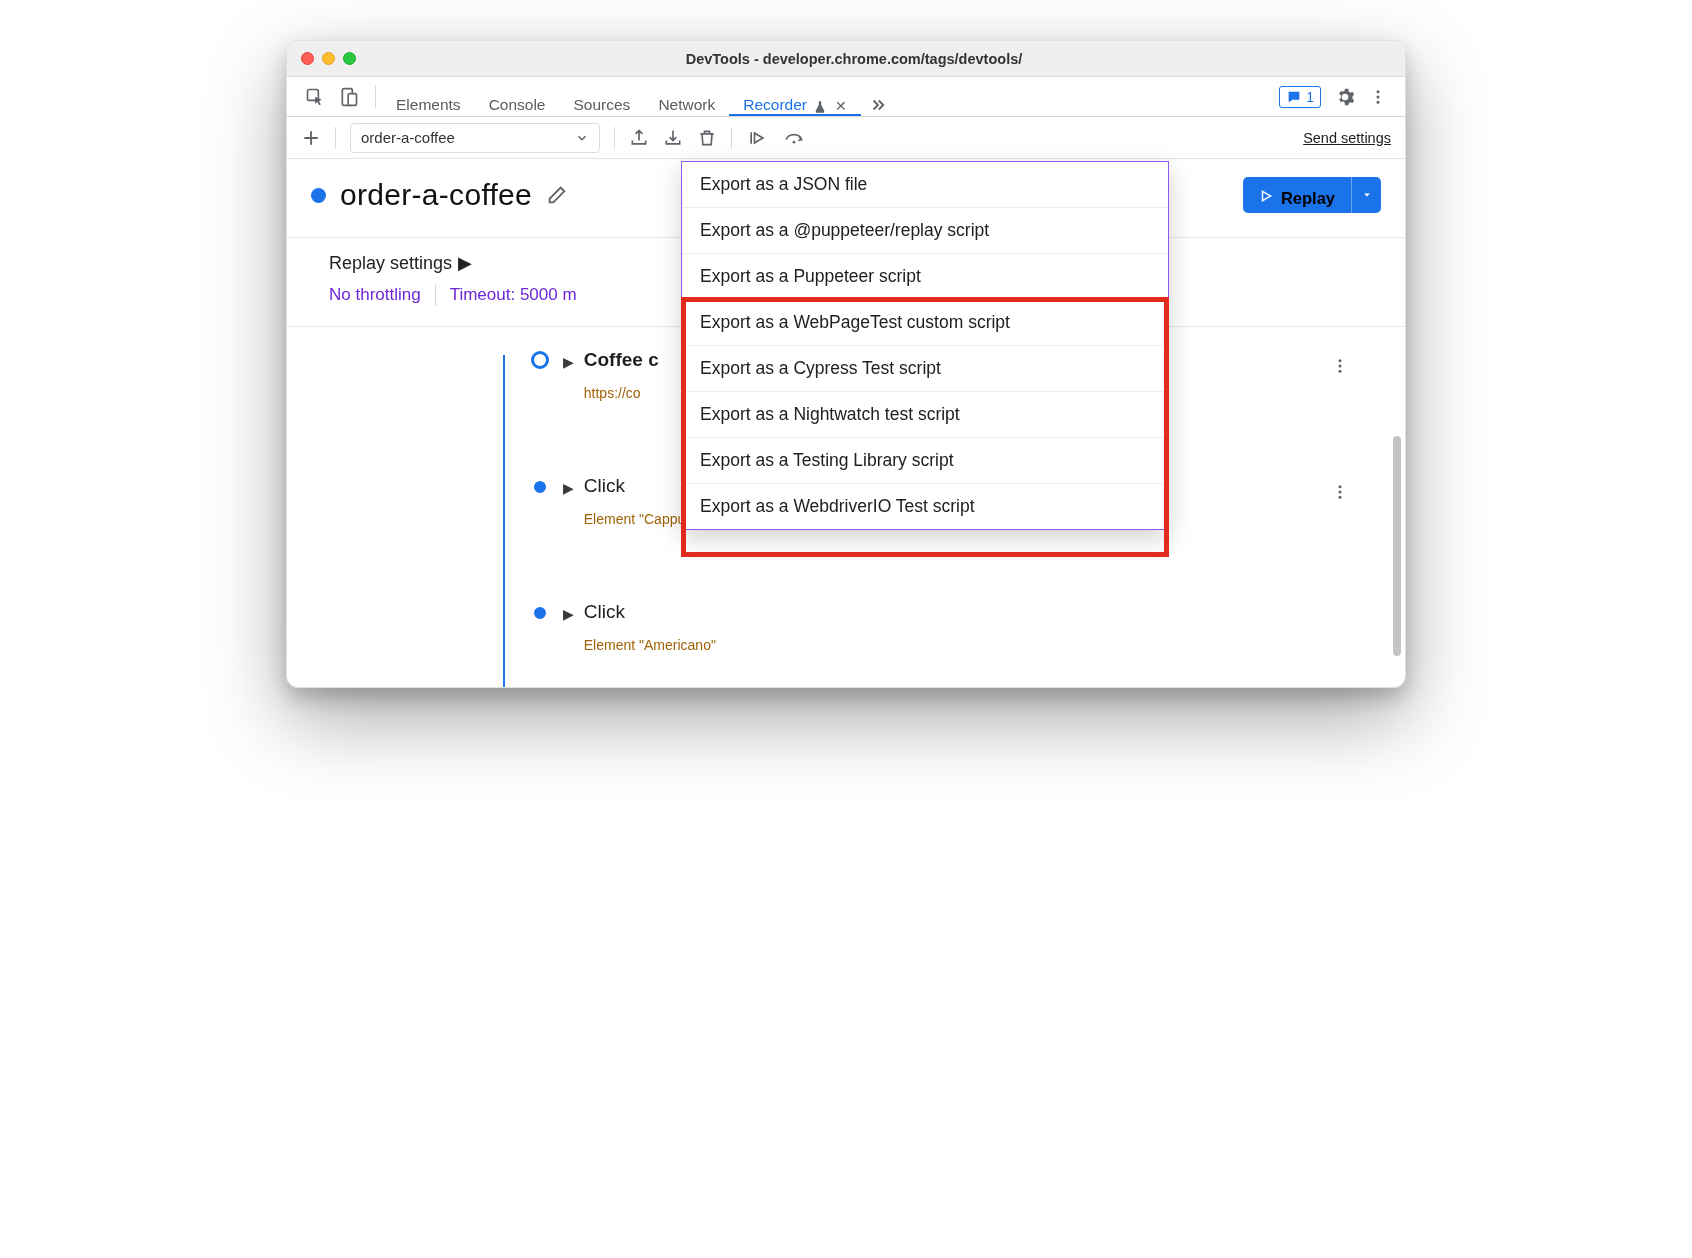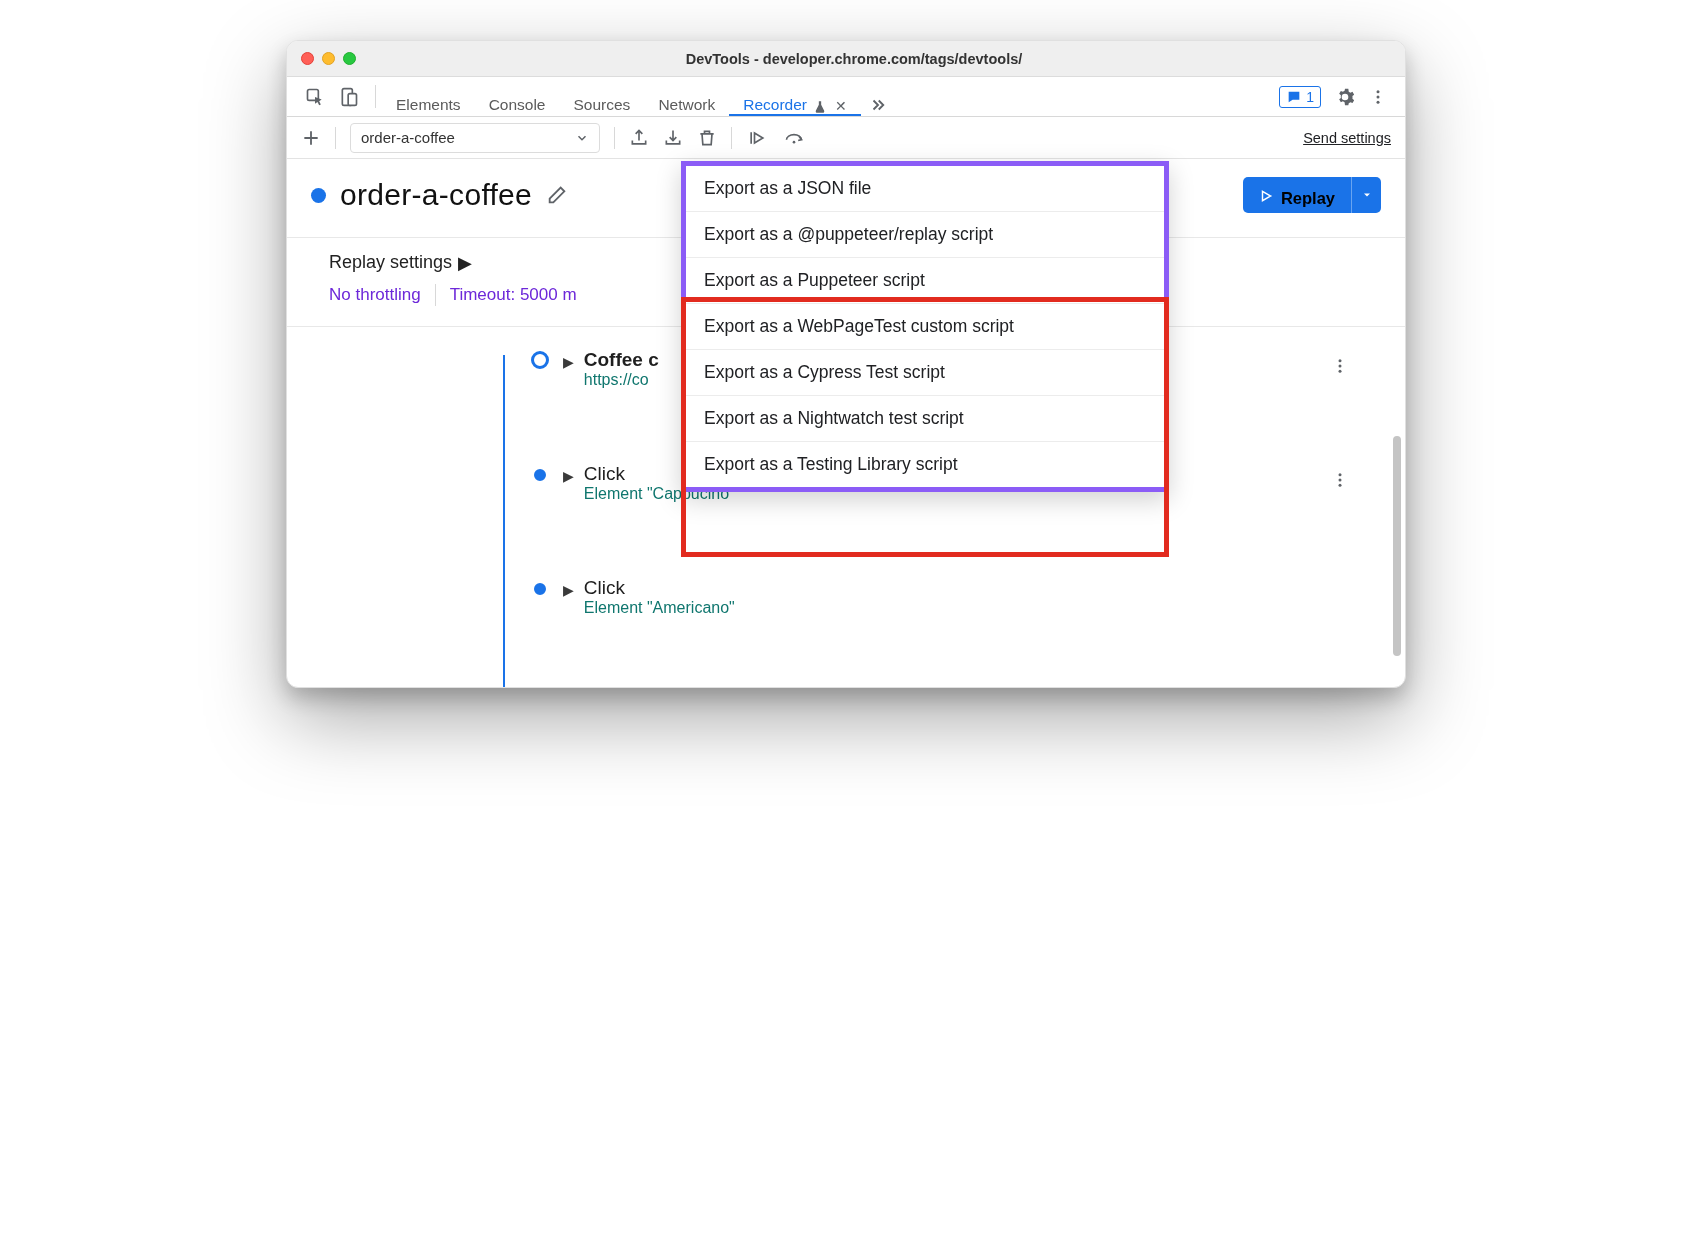--- a/index.html
+++ b/index.html
@@ -113,21 +113,21 @@
     height: 36px; width: 30px; border-radius: 0 5px 5px 0;
     display: flex; align-items: center; justify-content: center;
     border-left: 1px solid rgba(255,255,255,0.35); cursor: pointer;
   }
   
   .settingsrow {
     padding: 14px 42px 20px 42px;
     border-bottom: 1px solid #e8e8e8;
   }
   .settingsrow .head {
-    display: flex; gap: 6px;
+    display: flex; align-items: center; gap: 6px;
     font-size: 18px; color: #222; margin-bottom: 10px;
   }
   .settingsrow .vals {
     display: flex; align-items: center; gap: 14px;
     color: #6d28d9; font-size: 17px;
   }
   .settingsrow .sep { width: 1px; height: 22px; background: #d8d8d8; }
   .env-title { font-size: 18px; color:#222; }
   
   .steps-wrap { position: relative; padding: 22px 36px 36px 36px; height: 360px; overflow: hidden; }
@@ -140,32 +140,32 @@
     margin-bottom: 74px; padding-left: 240px;
   }
   .step .node {
     position: absolute; left: 208px; top: 2px;
     width: 18px; height: 18px; background: #fff;
     border: 3px solid #1a73e8; border-radius: 50%;
   }
   .step.small .node { width: 12px; height: 12px; left: 211px; top: 6px; border-width: 2px; background:#1a73e8;}
   .step .caret { color: #3a3a3a; margin-right: 10px; font-size: 14px; margin-top: 5px;}
   .step .txt .t1 { font-size: 19px; font-weight: 600; color: #1f1f1f; }
-  .step .txt .t2 { font-size: 16px; color: #0f766e; margin-top: 0;}
+  .step .txt .t2 { font-size: 14px; color: #a16207; margin-top: 14px;}
   .step .more {
     position: absolute; right: 20px; top: 8px;
     color: #5f6368; cursor: pointer;
   }
   
   .export-menu {
     position: absolute;
     left: 394px; top: 120px;
     width: 488px;
     background: #fff;
-    border: 5px solid #8b5cf6;
+    border: 1px solid #8b5cf6;
     box-shadow: 0 8px 24px rgba(0,0,0,0.18);
     z-index: 40;
   }
   .export-menu .item {
     padding: 12px 18px; font-size: 17.5px; color: #202124;
     border-bottom: 1px solid #ececec; cursor: pointer;
   }
   .export-menu .item:last-child { border-bottom: none; }
   .callout-box {
     position: absolute;
@@ -411,18 +411,19 @@
   </div>
 
   <div class="export-menu">
     <div class="item"><span>Export as a JSON file</span></div>
     <div class="item"><span>Export as a @puppeteer/replay script</span></div>
     <div class="item"><span>Export as a Puppeteer script</span></div>
     <div class="item"><span>Export as a WebPageTest custom script</span></div>
     <div class="item"><span>Export as a Cypress Test script</span></div>
     <div class="item"><span>Export as a Nightwatch test script</span></div>
     <div class="item"><span>Export as a Testing Library script</span></div>
+    <div class="item"><span>Export as a WebdriverIO Test script</span></div>
   </div>
 
   <div class="callout-box"></div>
   <div class="fake-scroll"></div>
 
 </div>
 
 </body></html>

